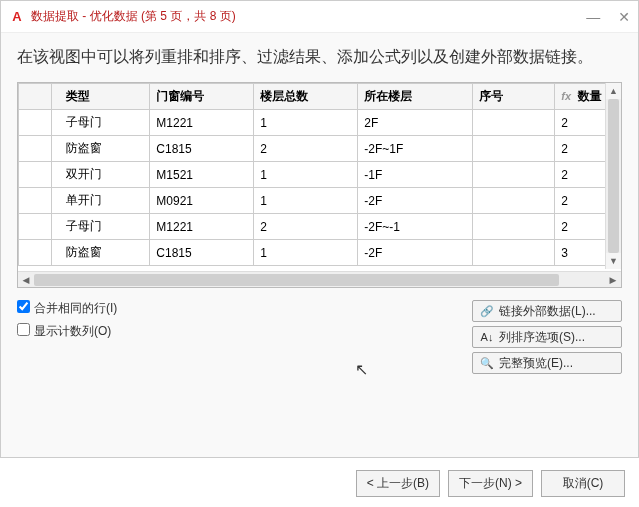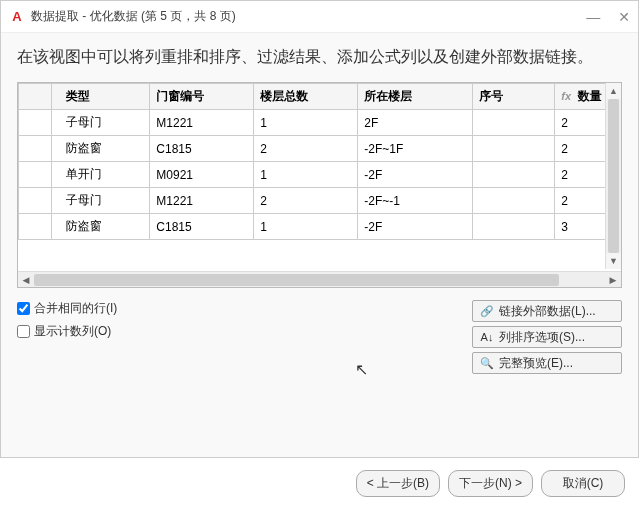--- a/index.html
+++ b/index.html
@@ -1,20 +1,20 @@
 <!DOCTYPE html>
 <html><head>
 <meta charset="utf-8">
 <style>
   * { box-sizing: border-box; margin: 0; padding: 0; }
   body { font-family: "Microsoft YaHei", "SimSun", sans-serif; font-size: 12px; background: #fff; width: 639px; height: 507px; overflow: hidden; position: relative; }
   .window { width: 639px; height: 458px; border: 1px solid #ccc; background: #f9f9f9; }
   .titlebar { height: 32px; display: flex; align-items: center; padding: 0 8px; background: #fff; border-bottom: 1px solid #eee; }
   .titlebar .logo { width: 16px; height: 16px; margin-right: 6px; display: inline-flex; align-items: center; justify-content: center; color: #d22; font-weight: bold; font-size: 13px; }
-  .titlebar .title { color: #404040; font-size: 12px; flex: 1; }
+  .titlebar .title { color: #b91c1c; font-size: 12px; flex: 1; }
   .titlebar-btns { display: flex; gap: 18px; color: #888; font-size: 14px; }
   .titlebar-btns span { cursor: pointer; }
   .content { padding: 14px 16px 0 16px; }
   .instruction { color: #333; font-size: 16px; margin-bottom: 14px; }
   .table-wrap { border: 1px solid #bbb; background: #fff; position: relative; }
   .table-scroll { height: 188px; overflow: hidden; }
   table { border-collapse: collapse; width: 100%; table-layout: fixed; }
   th, td { border: 1px solid #ccc; padding: 4px 6px; font-size: 12px; text-align: left; background: #fff; height: 22px; }
   th { background: #f5f5f5; white-space: nowrap; overflow: hidden; }
   th.left, td.left { text-align: left; padding-left: 14px; }
@@ -29,28 +29,28 @@
   .col-qty { width: 60px; }
   .vscroll { position: absolute; right: 0; top: 0; bottom: 18px; width: 16px; background: #efefef; border-left: 1px solid #ddd; }
   .vscroll .arrow { height: 16px; text-align: center; font-size: 9px; color: #666; line-height: 16px; background: #f5f5f5; }
   .vscroll .thumb { position: absolute; top: 16px; bottom: 16px; left: 2px; right: 2px; background: #cfcfcf; border-radius: 2px; }
   .hscroll { height: 16px; background: #efefef; border-top: 1px solid #ddd; display: flex; align-items: center; }
   .hscroll .arrow { width: 16px; text-align: center; font-size: 9px; color: #666; }
   .hscroll .htrack { flex: 1; position: relative; height: 12px; }
   .hscroll .hthumb { position: absolute; left: 0; width: 92%; top: 0; bottom: 0; background: #cfcfcf; border-radius: 2px; }
   .below { display: flex; margin-top: 12px; justify-content: space-between; }
   .left-opts { display: flex; flex-direction: column; gap: 6px; }
-  .chk { display: flex; align-items: center; gap: 4px; font-size: 12px; color: #333; }
+  .chk { display: flex; align-items: flex-start; gap: 4px; font-size: 12px; color: #333; }
   .chk input { width: 13px; height: 13px; }
   .right-btns { display: flex; flex-direction: column; gap: 4px; width: 150px; }
   .link-btn { border: 1px solid #aaa; background: #f4f4f4; height: 22px; display: flex; align-items: center; padding: 0 6px; font-size: 12px; color: #333; cursor: pointer; border-radius: 2px; }
   .link-btn .ic { width: 16px; height: 16px; margin-right: 4px; display: inline-flex; align-items: center; justify-content: center; font-size: 11px; }
   .cursor { position: absolute; left: 355px; top: 360px; font-size: 16px; color: #333; }
   .bottom-btns { position: absolute; bottom: 10px; right: 14px; display: flex; gap: 8px; }
-  .wiz-btn { border: 1px solid #aaa; background: #f4f4f4; padding: 4px 10px; font-size: 12px; color: #333; cursor: pointer; border-radius: 10px; min-width: 84px; text-align: center; }
+  .wiz-btn { border: 1px solid #aaa; background: #f4f4f4; padding: 4px 10px; font-size: 12px; color: #333; cursor: pointer; border-radius: 0; min-width: 84px; text-align: center; }
 </style>
 </head>
 <body>
 
 <div class="window">
   <div class="titlebar">
     <span class="logo">A</span>
     <span class="title">数据提取 - 优化数据 (第 5 页，共 8 页)</span>
     <div class="titlebar-btns">
       <span>—</span>
@@ -93,20 +93,29 @@
                 <td>2F</td>
                 <td></td>
                 <td>2</td>
               </tr>
               <tr>
                 <td></td>
                 <td class="left">防盗窗</td>
                 <td>C1815</td>
                 <td>2</td>
                 <td>-2F~1F</td>
+                <td></td>
+                <td>2</td>
+              </tr>
+              <tr>
+                <td></td>
+                <td class="left">双开门</td>
+                <td>M1521</td>
+                <td>1</td>
+                <td>-1F</td>
                 <td></td>
                 <td>2</td>
               </tr>
               <tr>
                 <td></td>
                 <td class="left">单开门</td>
                 <td>M0921</td>
                 <td>1</td>
                 <td>-2F</td>
                 <td></td>

